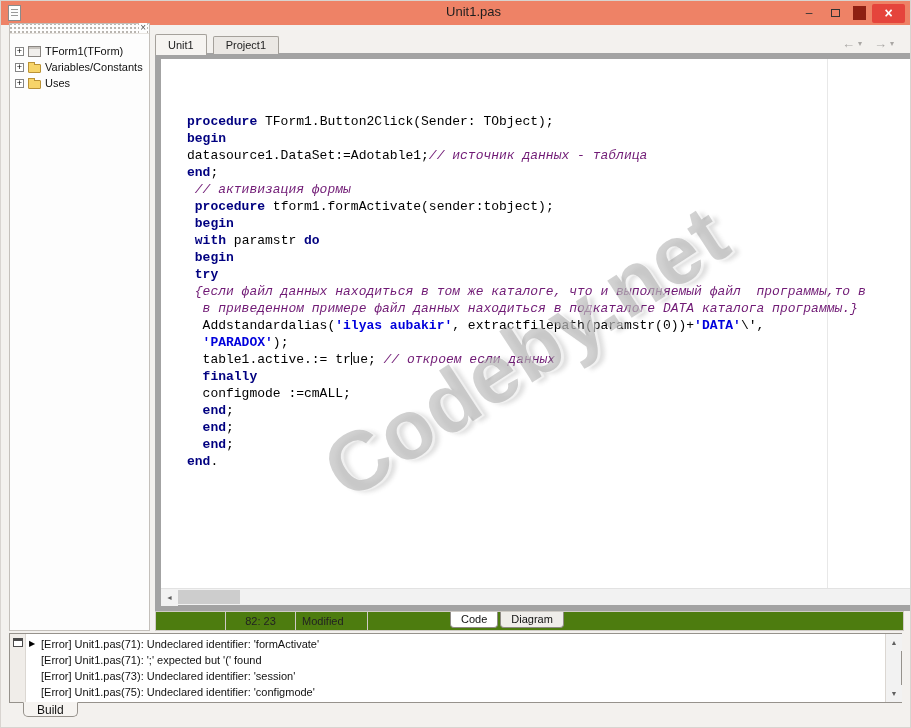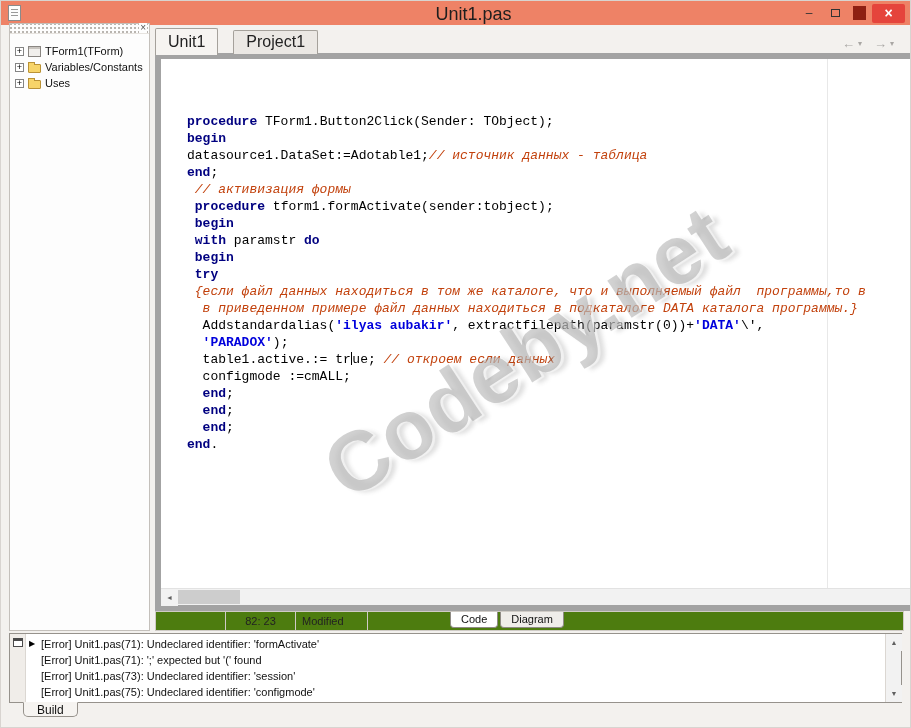--- a/index.html
+++ b/index.html
@@ -6,21 +6,21 @@
   html,body { width:911px; height:728px; }
   body { font-family:"Liberation Sans", sans-serif; overflow:hidden; background:#F3F1EE; }
 
   .window { position:absolute; inset:0; background:#F3F1EE; border:1px solid #D8D4D0; overflow:hidden; }
 
   
   .titlebar { position:absolute; left:0; top:0; right:0; height:24px; background:#EE8266; }
   .doc-icon { position:absolute; left:7px; top:4px; width:13px; height:16px; background:#FDFDFD; border:1px solid #8A8A8A; }
   .doc-lines { position:absolute; left:2px; right:2px; top:3px; bottom:2px;
                background:repeating-linear-gradient(to bottom,#9A9A9A 0 1px,transparent 1px 3px); }
-  .title { position:absolute; left:0; right:0; top:3px; text-align:center; font-size:18px; color:#1E1E1E;padding-left:36px; }
+  .title { position:absolute; left:0; right:0; top:3px; text-align:center; font-size:13px; color:#1E1E1E;padding-left:36px; }
   .controls { position:absolute; right:5px; top:2px; display:flex; align-items:center; gap:2px; height:20px; }
   .tb-btn { width:24px; height:18px; display:flex; align-items:center; justify-content:center; font-size:12px; color:#333; }
   .max-glyph { width:9px; height:8px; border:1px solid #333; display:inline-block; }
   .tb-darkred { width:13px; height:14px; background:#8E1F12; margin:0 4px; }
   .tb-close { width:33px; height:19px; background:#E5443C; color:#fff; display:flex; align-items:center; justify-content:center; font-size:14px; font-weight:bold; border-radius:2px; }
 
   
   .structure-pane { position:absolute; left:8px; top:22px; width:141px; bottom:96px; background:#FDFDFD; border:1px solid #C4C0BB; }
   .pane-grip { height:10px; border-bottom:1px solid #E6E3DF; position:relative;
                background-image:radial-gradient(circle,#B9B5B0 0.8px,transparent 1px);
@@ -29,35 +29,35 @@
   .tree { padding-top:9px; }
   .tree-row { display:flex; align-items:center; height:16px; padding-left:5px; font-size:11px; color:#111; gap:4px; white-space:nowrap; }
   .expander { width:9px; height:9px; border:1px solid #848484; background:#fff; font-size:9px; line-height:7px; text-align:center; flex:none; color:#000; }
   .form-icon { width:13px; height:11px; border:1px solid #8A8682; background:#F1EFEC; flex:none;
                background-image:linear-gradient(#C9C5C0 0 2px,transparent 2px); }
   .folder-icon { width:13px; height:9px; border:1px solid #BA9236; background:#F7D469; border-radius:1px; position:relative; flex:none; margin-top:2px; }
   .folder-icon::before { content:""; position:absolute; left:-1px; top:-3px; width:5px; height:2px; background:#F7D469; border:1px solid #BA9236; border-bottom:none; }
 
   
   .tabbar { position:absolute; left:154px; top:30px; height:23px; display:flex; align-items:flex-end; z-index:2; }
-  .tab { font-size:16px; padding:2px 12px 3px; background:#EBE8E4; border:1px solid #A5A19B; border-bottom:none; border-radius:2px 2px 0 0; margin-right:15px; color:#222; }
+  .tab { font-size:11px; padding:2px 12px 3px; background:#EBE8E4; border:1px solid #A5A19B; border-bottom:none; border-radius:2px 2px 0 0; margin-right:6px; color:#222; }
   .tab.active { background:#F6F4F1; padding:4px 12px 4px; margin-bottom:-1px; }
   .navbtns { position:absolute; right:16px; top:35px; display:flex; gap:12px; color:#A9A7A4; }
   .nav { display:flex; align-items:center; gap:3px; font-size:13px; }
   .dd { font-size:8px; }
 
   
   .editor { position:absolute; left:154px; top:52px; width:796px; height:558px; background:#fff; border:6px solid #a3a3a3;padding-left:12px; }
   .viewport { position:absolute; left:0; top:0; right:17px; bottom:17px; overflow:hidden; background:#fff; }
   .code { position:absolute; left:0; top:0; padding:54px 0 0 26px;
           font-family:"Liberation Mono","DejaVu Sans Mono",monospace; font-size:13px; line-height:17px; color:#000; }
   .code-line { white-space:pre; height:17px; }
   .seg-k { color:#000080; font-weight:bold; }
   .seg-t { color:#000; }
-  .seg-c { color:#c2410c; font-style:italic; }
+  .seg-c { color:#701a75; font-style:italic; }
   .seg-s { color:#0000DC; font-weight:bold; }
   .seg-caret { display:inline-block; width:1.5px; height:13px; background:#000; vertical-align:-2px; }
   .margin-line { position:absolute; left:666px; top:0; height:100%; width:1px; background:#E8E8E8; }
   .watermark { position:absolute; left:-20px; top:245px; width:770px; text-align:center; font-size:84px; font-weight:bold;
                color:rgba(105,105,105,0.30); transform:rotate(-33deg); letter-spacing:1px;
                text-shadow:2px 2px 1px rgba(255,255,255,0.55), 5px 5px 4px rgba(80,80,80,0.18);
                pointer-events:none; font-family:"Liberation Sans",sans-serif; }
 
   .vscroll { position:absolute; right:0; top:0; bottom:17px; width:17px; background:#F2F2F2; border-left:1px solid #E2E2E2; }
   .hscroll { position:absolute; left:0; bottom:0; right:17px; height:17px; background:#F2F2F2; border-top:1px solid #E2E2E2; }
@@ -169,20 +169,21 @@
           <div class="code-line"><span class="seg-t"> </span><span class="seg-k">procedure</span><span class="seg-t"> tform1.formActivate(sender:tobject);</span></div>
           <div class="code-line"><span class="seg-t"> </span><span class="seg-k">begin</span></div>
           <div class="code-line"><span class="seg-t"> </span><span class="seg-k">with</span><span class="seg-t"> paramstr </span><span class="seg-k">do</span></div>
           <div class="code-line"><span class="seg-t"> </span><span class="seg-k">begin</span></div>
           <div class="code-line"><span class="seg-t"> </span><span class="seg-k">try</span></div>
           <div class="code-line"><span class="seg-c"> {если файл данных находиться в том же каталоге, что и выполняемый файл  программы,то в</span></div>
           <div class="code-line"><span class="seg-c">  в приведенном примере файл данных находиться в подкаталоге DATA каталога программы.}</span></div>
           <div class="code-line"><span class="seg-t">  Addstandardalias(</span><span class="seg-s">'ilyas aubakir'</span><span class="seg-t">, extractfilepath(paramstr(0))+</span><span class="seg-s">'DATA'</span><span class="seg-t">\',</span></div>
           <div class="code-line"><span class="seg-t">  </span><span class="seg-s">'PARADOX'</span><span class="seg-t">);</span></div>
           <div class="code-line"><span class="seg-t">  table1.active.:= tr</span><span class="seg-caret"></span><span class="seg-t">ue; </span><span class="seg-c">// откроем если данных</span></div>
+          <div class="code-line"><span class="seg-t">  </span><span class="seg-k">finally</span></div>
           <div class="code-line"><span class="seg-t">  configmode :=cmALL;</span></div>
           <div class="code-line"><span class="seg-t">  </span><span class="seg-k">end</span><span class="seg-t">;</span></div>
           <div class="code-line"><span class="seg-t">  </span><span class="seg-k">end</span><span class="seg-t">;</span></div>
           <div class="code-line"><span class="seg-t">  </span><span class="seg-k">end</span><span class="seg-t">;</span></div>
           <div class="code-line"><span class="seg-k">end</span><span class="seg-t">.</span></div>
         </div>
       <div class="watermark">Codeby.net</div>
     </div>
     <div class="vscroll">
       <div class="sb-btn">

